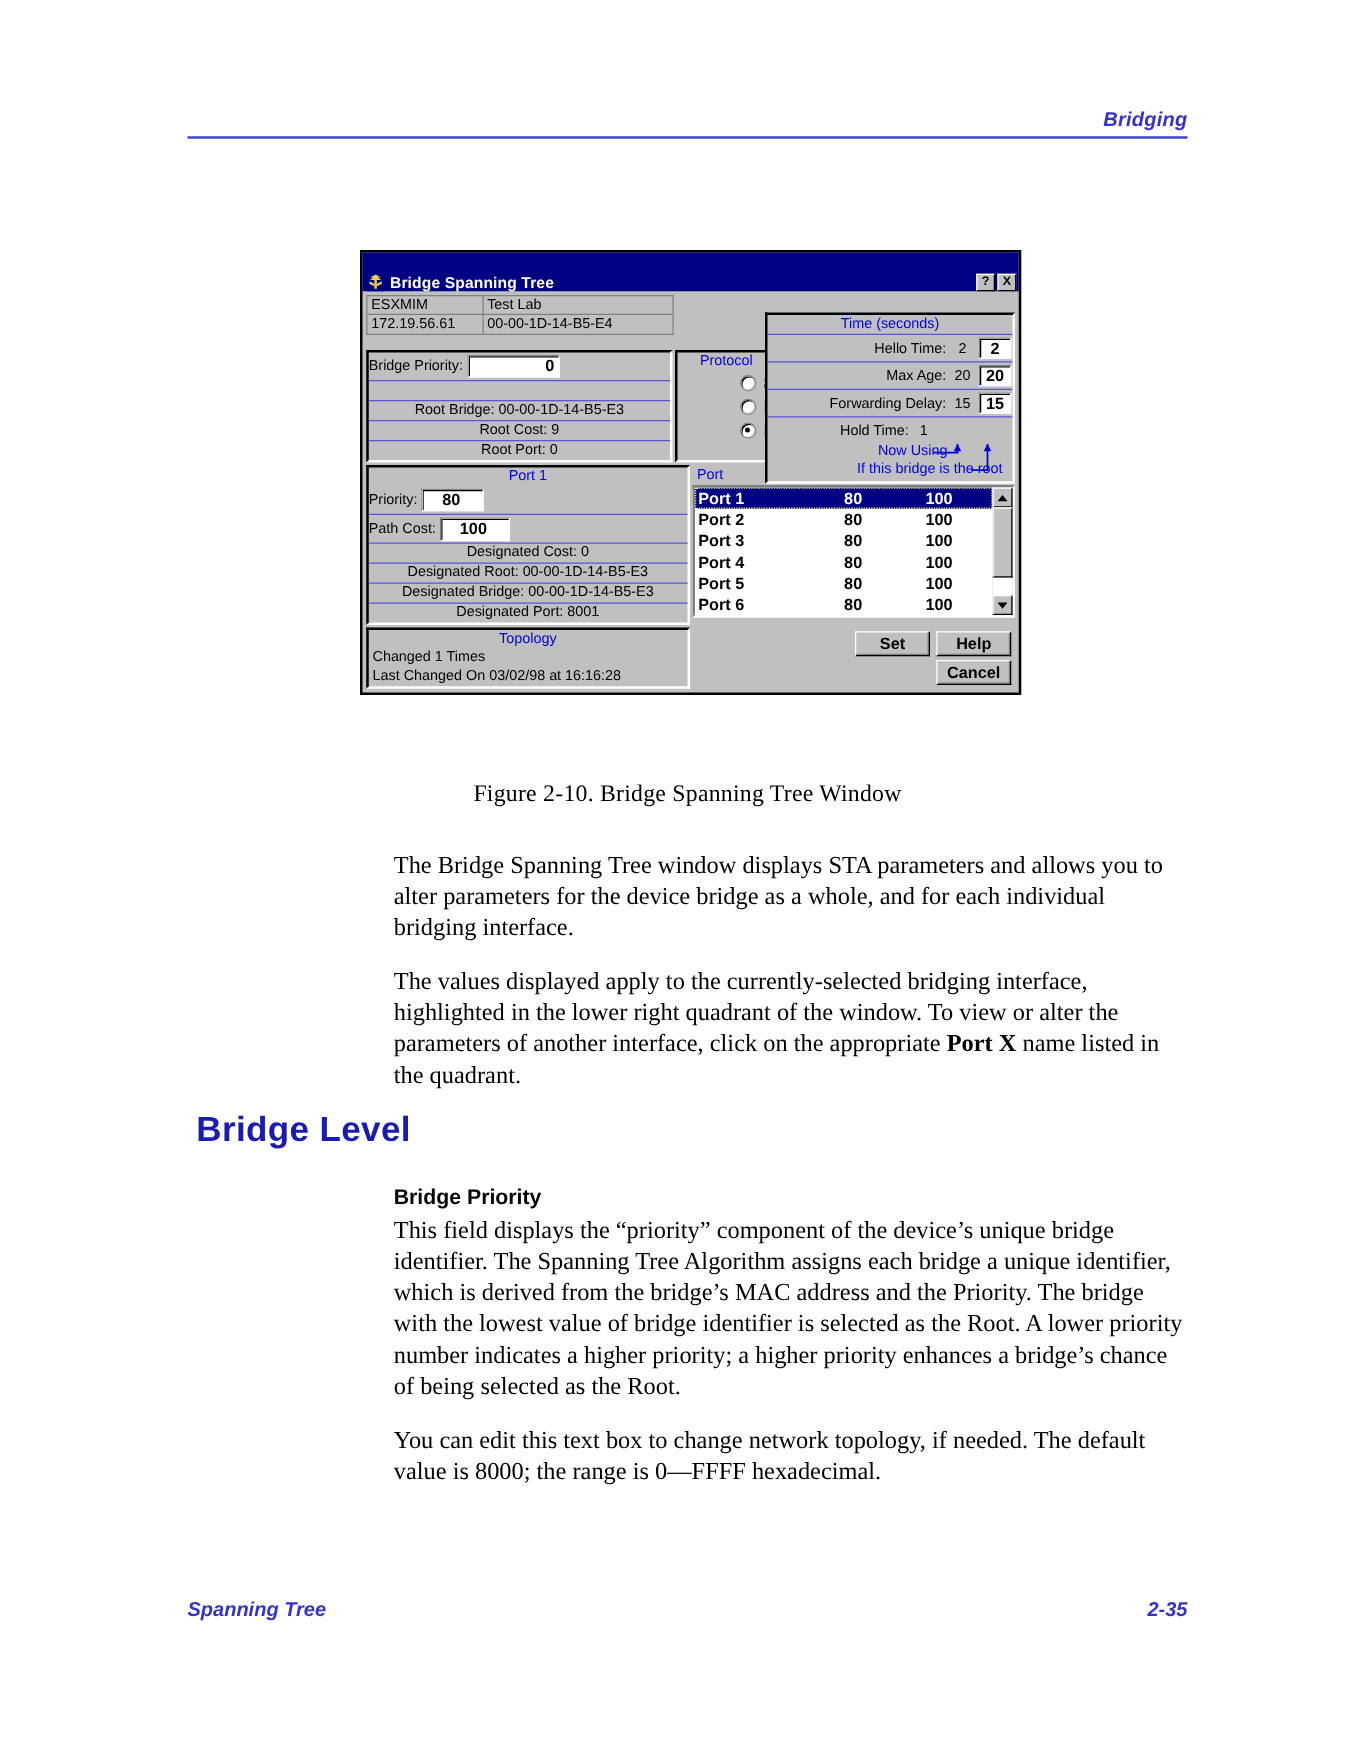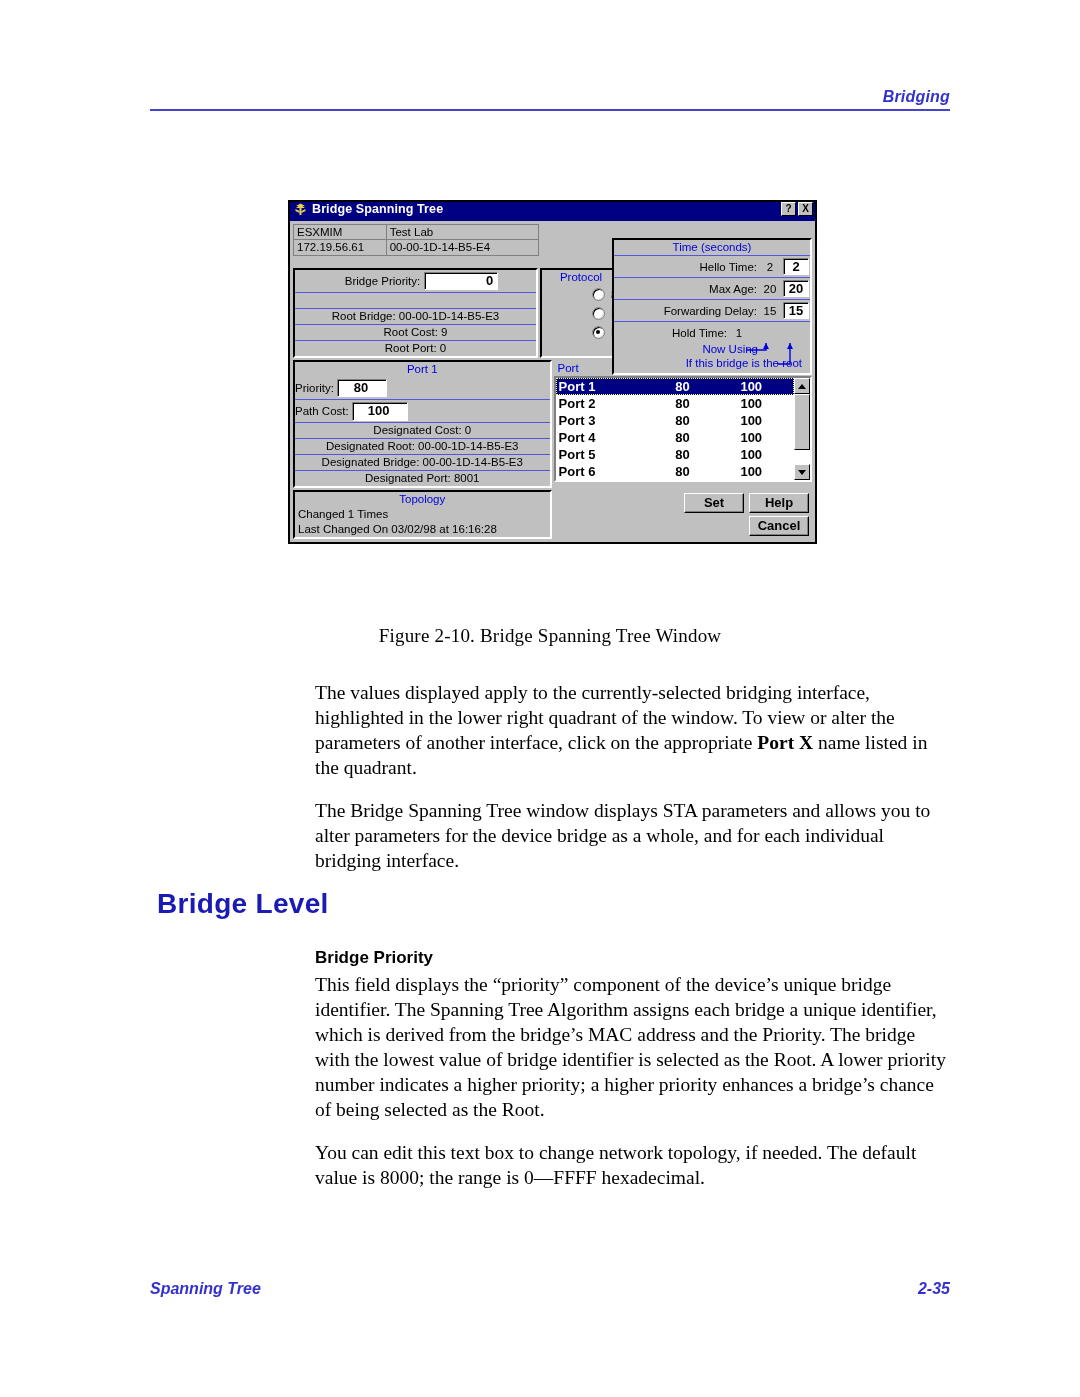--- a/index.html
+++ b/index.html
@@ -73,24 +73,24 @@
   .dlg {
     width: 529px;
     background: #c0c0c0;
     border: 2px solid #000000;
     box-sizing: border-box;
     font-family: "Liberation Sans", sans-serif;
     font-size: 11px;
     padding: 0;
   }
   .titlebar {
-    height: 19px;
+    height: 31px;
     background: #000082;
     display: flex;
-    align-items: flex-start;
+    align-items: flex-end;
     padding: 0 2px 0 3px;
     box-sizing: border-box;
   }
   .title-icon {
     width: 15px; height: 15px;
     flex: 0 0 auto;
     margin-right: 4px;
     position: relative;
     background: #000082;
   }
@@ -183,25 +183,24 @@
 
   
   .mid {
     display: flex;
     align-items: stretch;
   }
 
   
   .bridge-panel { width: 245px; }
   .bridge-panel .bp-row {
-    display: flex; align-items: center; justify-content: center;
+    display: flex; align-items: center; justify-content: flex-start;
     padding-right: 4px;
     height: 22px;
     font-size: 11.5px;
-    margin-left: 16px;
   }
   .bridge-panel .info {
     text-align: center;
     font-size: 11.5px;
     line-height: 15px;
     height: 15px;
   }
 
   
   .proto-panel {
@@ -626,22 +625,22 @@
         </div>
       </div>
 
     </div>
   </div>
 </div>
 
 <div class="figure-caption">Figure 2-10.  Bridge Spanning Tree Window</div>
 
 <div class="prose" style="top:680px;">
+  <div class="p-block">The Bridge Spanning Tree window displays STA parameters and allows you to alter parameters for the device bridge as a whole, and for each individual bridging interface.</div>
   <div class="p-block"><span>The values displayed apply to the currently-selected bridging interface, highlighted in the lower right quadrant of the window. To view or alter the parameters of another interface, click on the appropriate </span><b class="inline">Port X</b><span> name listed in the quadrant.</span></div>
-  <div class="p-block">The Bridge Spanning Tree window displays STA parameters and allows you to alter parameters for the device bridge as a whole, and for each individual bridging interface.</div>
 </div>
 
 <div class="h1-blue">Bridge Level</div>
 
 <div class="prose" style="top:945px;">
   <div class="h3-bold">Bridge Priority</div>
   <div class="p-block">This field displays the “priority” component of the device’s unique bridge identifier. The Spanning Tree Algorithm assigns each bridge a unique identifier, which is derived from the bridge’s MAC address and the Priority. The bridge with the lowest value of bridge identifier is selected as the Root. A lower priority number indicates a higher priority; a higher priority enhances a bridge’s chance of being selected as the Root.</div>
   <div class="p-block">You can edit this text box to change network topology, if needed. The default value is 8000; the range is 0—FFFF hexadecimal.</div>
 </div>
 

